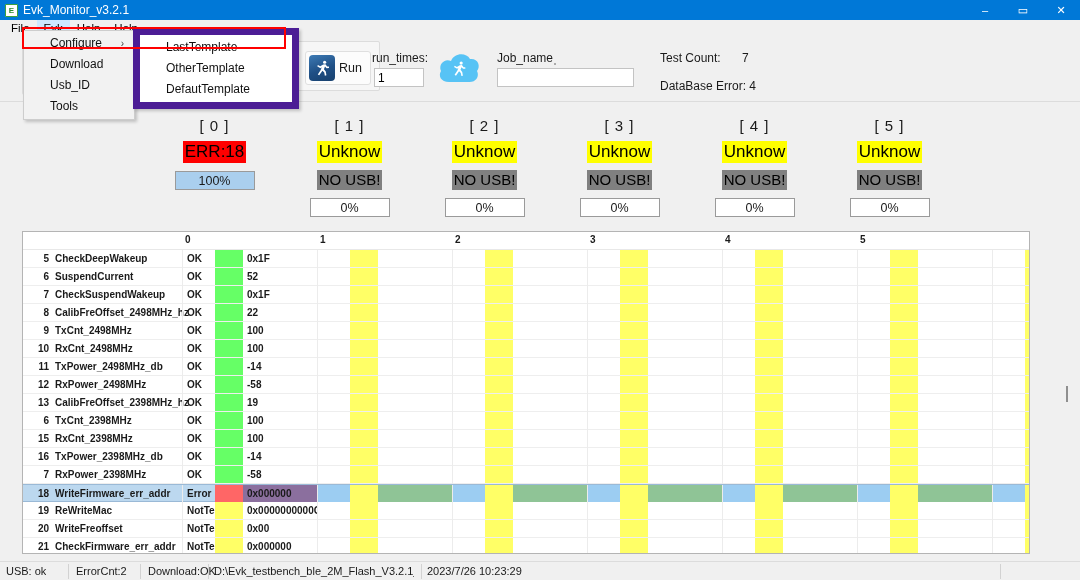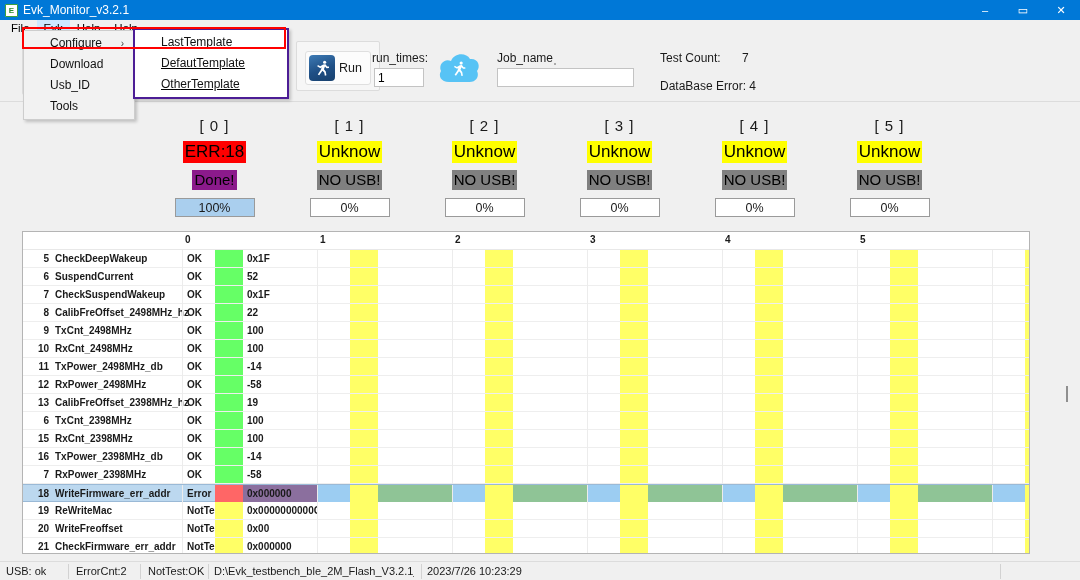--- a/index.html
+++ b/index.html
@@ -334,25 +334,24 @@
     border: 1px solid #cdcdcd;
     box-shadow: 2px 2px 3px rgba(0,0,0,0.20);
     z-index: 80;
     padding: 2px 0;
   }
   #menu-pane-2 {
     position: absolute;
     left: 133px; top: 28px;
     width: 152px;
     background: #ffffff;
-    border: 2px solid #4c1d95;
+    border: 7px solid #4c1d95;
     box-shadow: 2px 2px 3px rgba(0,0,0,0.20);
     z-index: 81;
     padding: 2px 0;
-    text-decoration: underline;
   }
   .dd-item {
     height: 21px;
     line-height: 21px;
     font-size: 12px;
     color: #111;
     padding-left: 26px;
     position: relative;
     white-space: nowrap;
     cursor: default;
@@ -439,21 +438,20 @@
 
   <div class="stat-line" style="left:660px; top:14px;">Test Count:</div>
   <div class="stat-line" style="left:742px; top:14px;">7</div>
   <div class="stat-line" style="left:660px; top:42px;">DataBase Error: 4</div>
 </div>
 
 <div id="slots">
   <div class="slot" style="left:147px;">
     <div class="slot-id">[ 0 ]</div>
     <div class="slot-state" style="background:#ff0000;color:#000;">ERR:18</div>
-    <div><span class="slot-usb" style="background:#8b1a8b;color:#000;">Done!</span></div>
     <div class="slot-prog filled">100%</div>
   </div>
   <div class="slot" style="left:282px;">
     <div class="slot-id">[ 1 ]</div>
     <div class="slot-state" style="background:#ffff00;color:#000;">Unknow</div>
     <div><span class="slot-usb" style="background:#808080;color:#000;">NO USB!</span></div>
     <div class="slot-prog">0%</div>
   </div>
   <div class="slot" style="left:417px;">
     <div class="slot-id">[ 2 ]</div>
@@ -1023,21 +1021,21 @@
 
 <div id="vsplit">
   <div class="grip"></div>
 </div>
 
 <div id="statusbar">
   <div class="sb-cell" style="left:6px;">USB: ok</div>
   <div class="sb-div" style="left:68px;"></div>
   <div class="sb-cell" style="left:76px;">ErrorCnt:2</div>
   <div class="sb-div" style="left:140px;"></div>
-  <div class="sb-cell" style="left:148px;">NotTest:OK</div>
+  <div class="sb-cell" style="left:148px;">Download:OK</div>
   <div class="sb-div" style="left:208px;"></div>
   <div class="sb-cell" style="left:214px; max-width:200px;">D:\Evk_testbench_ble_2M_Flash_V3.2.1_20230510\E\</div>
   <div class="sb-div" style="left:421px;"></div>
   <div class="sb-cell" style="left:427px;">2023/7/26 10:23:29</div>
   <div class="sb-div" style="left:1000px;"></div>
 </div>
 
 <div id="menu-pane-1">
   <div class="dd-item">
     <span>Configure</span>
@@ -1052,20 +1050,20 @@
   <div class="dd-item">
     <span>Tools</span>
   </div>
 </div>
 
 <div id="menu-pane-2">
   <div class="dd-item">
     <span>LastTemplate</span>
   </div>
   <div class="dd-item">
+    <span>OtherTemplate</span>
+  </div>
+  <div class="dd-item">
     <span>DefautTemplate</span>
   </div>
-  <div class="dd-item">
-    <span>OtherTemplate</span>
-  </div>
 </div>
 
 <div id="red-highlight"></div>
 
 </body></html>

